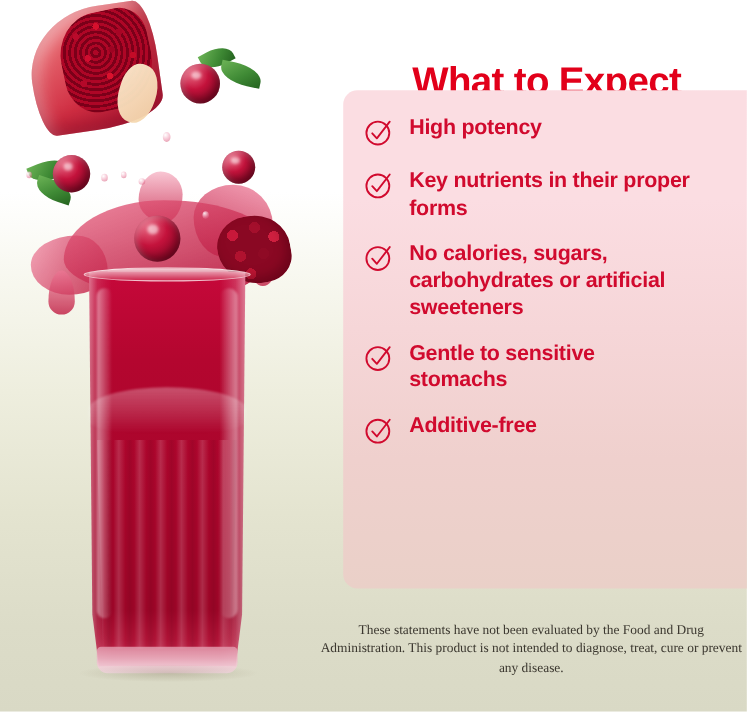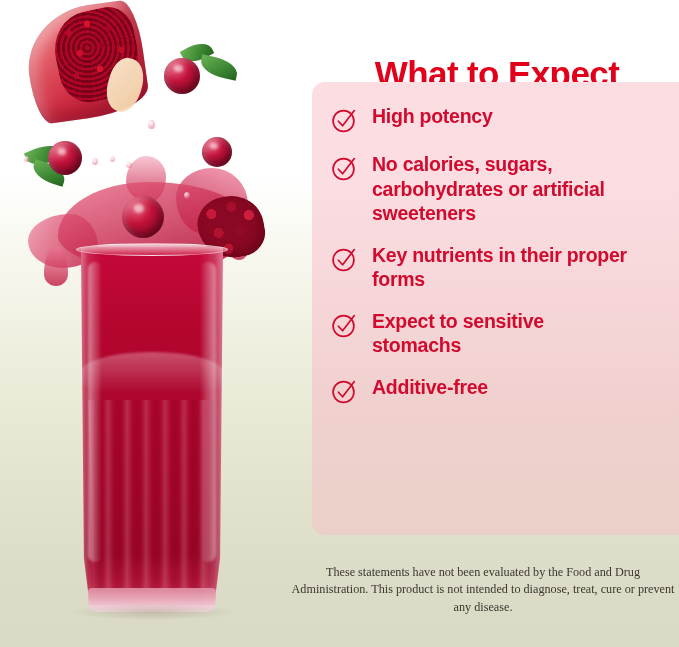--- a/index.html
+++ b/index.html
@@ -402,41 +402,41 @@
         <span class="item-text">High potency</span>
       </div>
 
       <div class="item">
         <span class="check">
           <svg viewBox="0 0 30 30" fill="none" xmlns="http://www.w3.org/2000/svg">
             <circle cx="13.5" cy="16" r="10.4" stroke="#d10a2e" stroke-width="1.7"></circle>
             <path d="M8.4 16.2 L12.6 20.8 L24.3 5.6" stroke="#d10a2e" stroke-width="1.7" stroke-linecap="round" stroke-linejoin="round"></path>
           </svg>
         </span>
-        <span class="item-text">No calories, sugars, carbohydrates or artificial sweeteners</span>
+        <span class="item-text">Key nutrients in their proper forms</span>
       </div>
 
       <div class="item">
         <span class="check">
           <svg viewBox="0 0 30 30" fill="none" xmlns="http://www.w3.org/2000/svg">
             <circle cx="13.5" cy="16" r="10.4" stroke="#d10a2e" stroke-width="1.7"></circle>
             <path d="M8.4 16.2 L12.6 20.8 L24.3 5.6" stroke="#d10a2e" stroke-width="1.7" stroke-linecap="round" stroke-linejoin="round"></path>
           </svg>
         </span>
-        <span class="item-text">Key nutrients in their proper forms</span>
+        <span class="item-text">No calories, sugars, carbohydrates or artificial sweeteners</span>
       </div>
 
       <div class="item">
         <span class="check">
           <svg viewBox="0 0 30 30" fill="none" xmlns="http://www.w3.org/2000/svg">
             <circle cx="13.5" cy="16" r="10.4" stroke="#d10a2e" stroke-width="1.7"></circle>
             <path d="M8.4 16.2 L12.6 20.8 L24.3 5.6" stroke="#d10a2e" stroke-width="1.7" stroke-linecap="round" stroke-linejoin="round"></path>
           </svg>
         </span>
-        <span class="item-text">Expect to sensitive stomachs</span>
+        <span class="item-text">Gentle to sensitive stomachs</span>
       </div>
 
       <div class="item">
         <span class="check">
           <svg viewBox="0 0 30 30" fill="none" xmlns="http://www.w3.org/2000/svg">
             <circle cx="13.5" cy="16" r="10.4" stroke="#d10a2e" stroke-width="1.7"></circle>
             <path d="M8.4 16.2 L12.6 20.8 L24.3 5.6" stroke="#d10a2e" stroke-width="1.7" stroke-linecap="round" stroke-linejoin="round"></path>
           </svg>
         </span>
         <span class="item-text">Additive-free</span>

